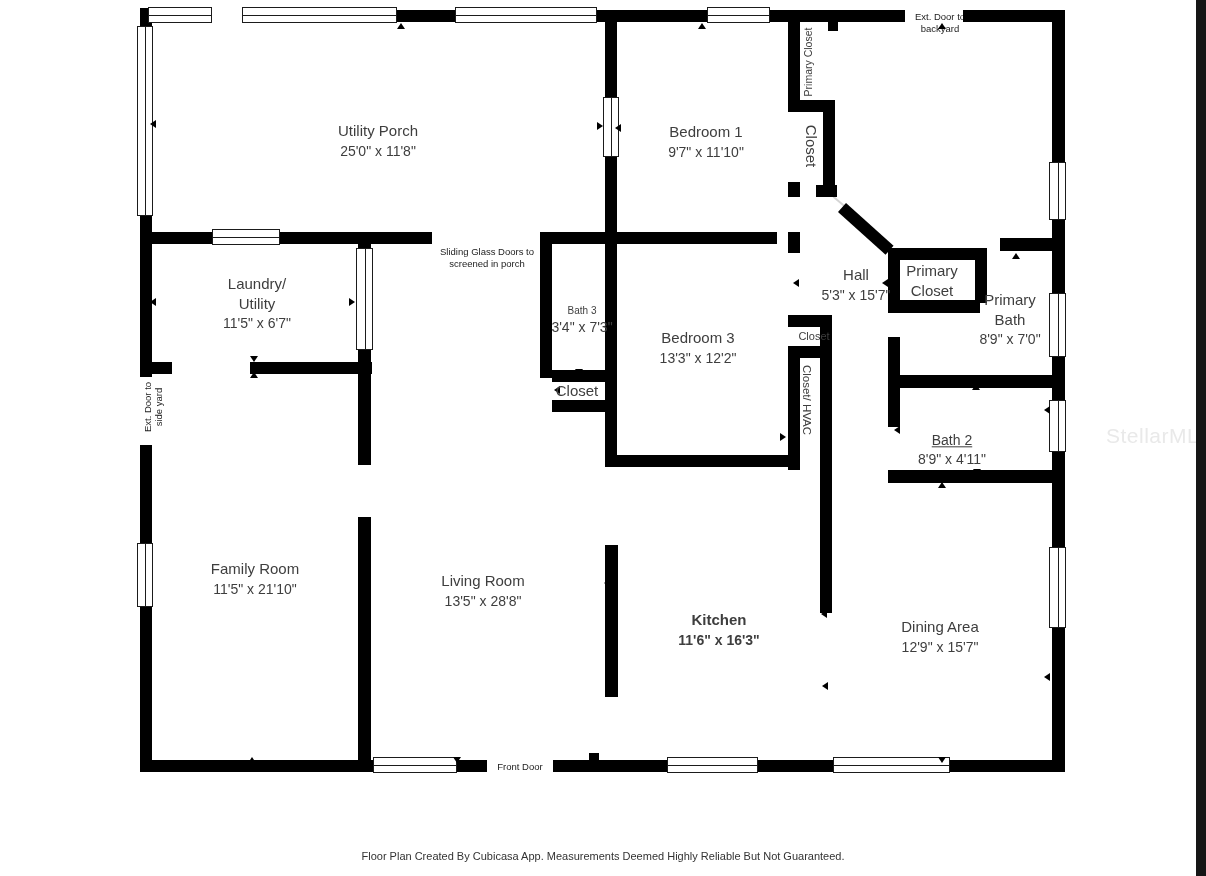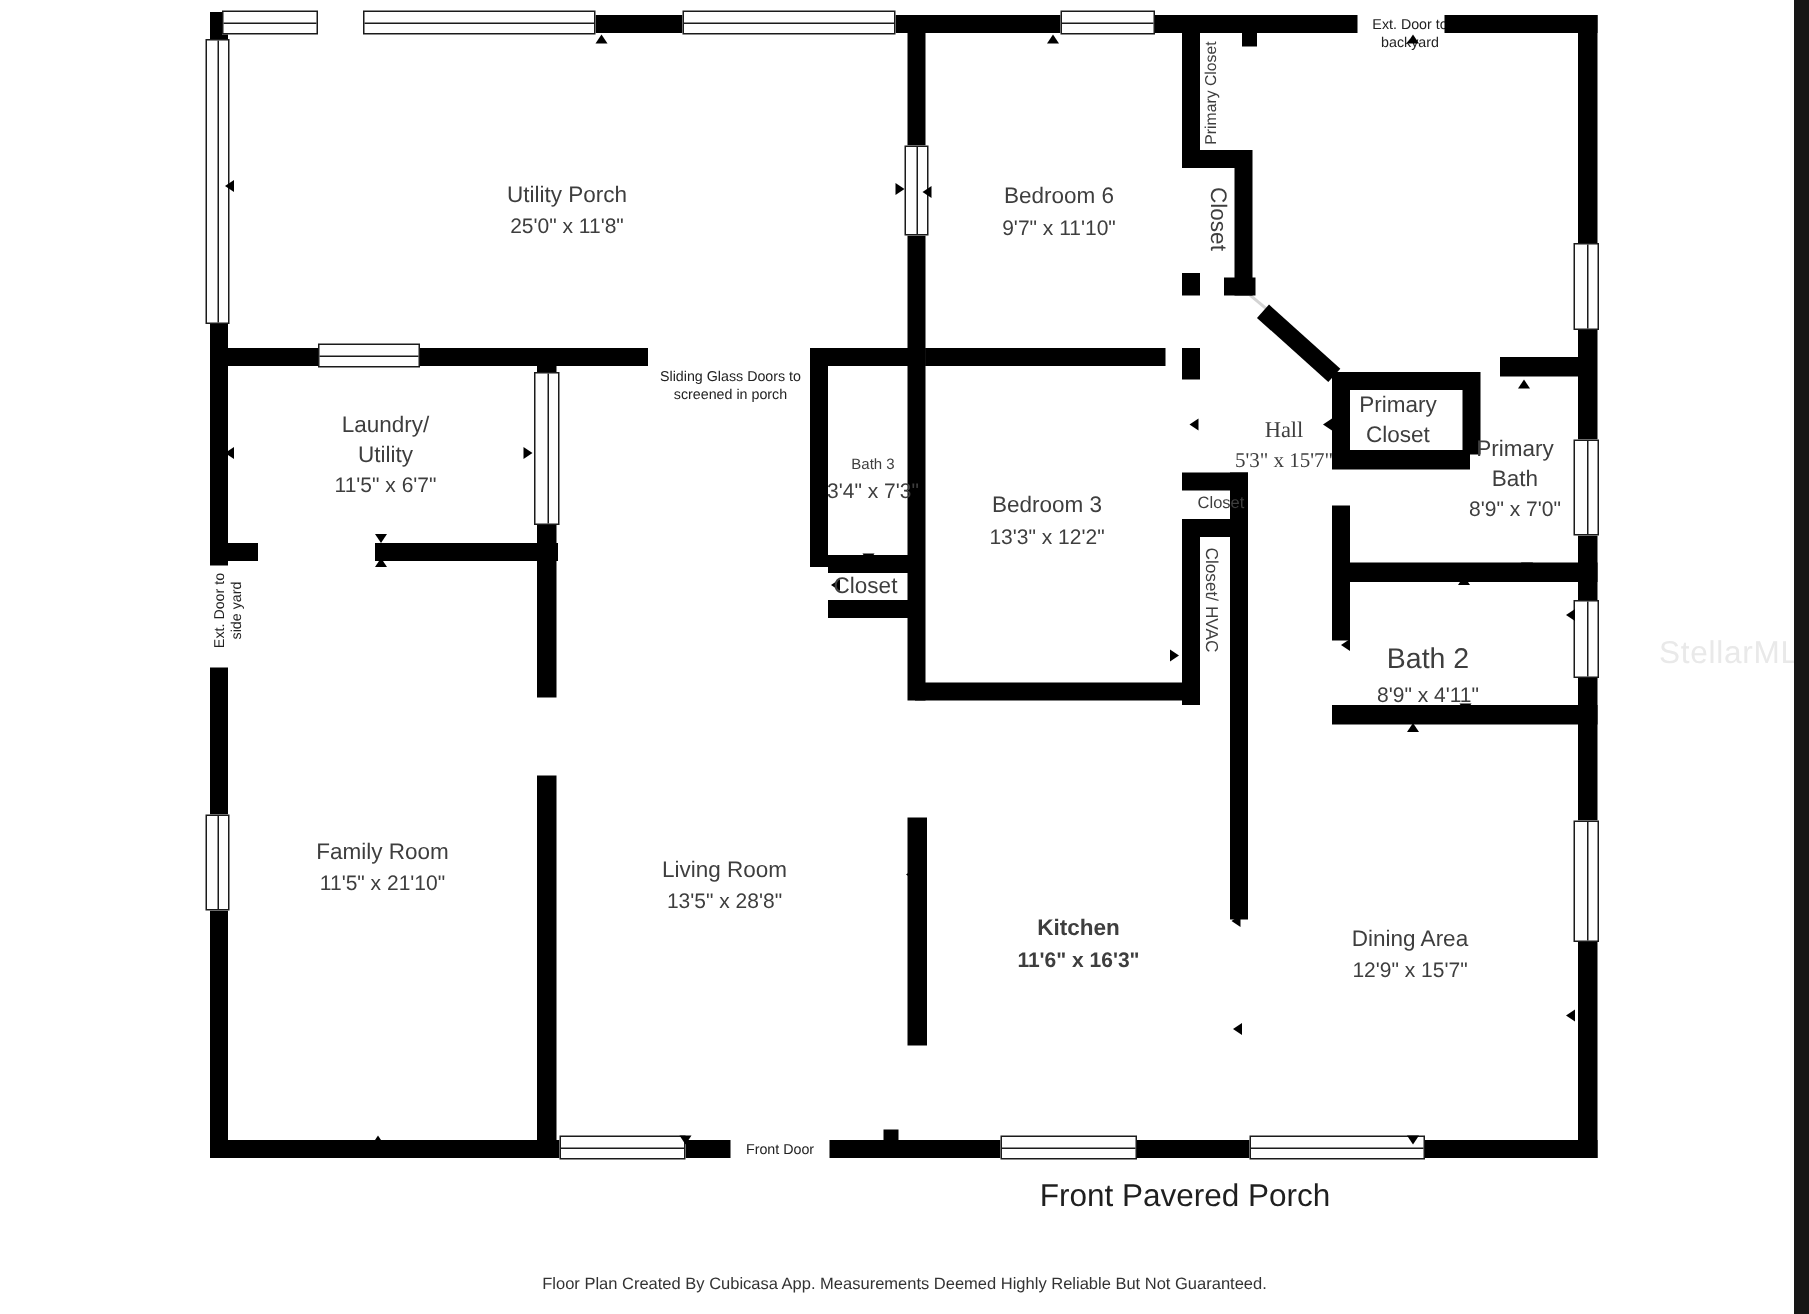--- a/index.html
+++ b/index.html
@@ -47,21 +47,20 @@
   <div class="small-label" style="left:940px;top:11px;">Ext. Door to
 backyard</div>
   <div class="small-label" style="left:487px;top:246px;">Sliding Glass Doors to
 screened in porch</div>
   <div class="small-label" style="left:520px;top:761px;">Front Door</div>
 
   <div class="door-line" style="left:834px;top:196px;width:54px;transform:rotate(40deg);"></div>
   <div class="diag-wall" style="left:846px;top:203px;width:64px;height:12px;transform:rotate(42deg);"></div>
 
   <div id="watermark">StellarMLS</div>
-  <div id="porch-title">Front Pavered Porch</div>
   <div id="footer-disclaimer">Floor Plan Created By Cubicasa App. Measurements Deemed Highly Reliable But Not Guaranteed.</div>
   <div id="side-strip"></div>
 <div class="wall" style="left: 140px; top: 8px; width: 12px; height: 18px;"></div>
     <div class="wall" style="left: 397px; top: 10px; width: 58px; height: 12px;"></div>
     <div class="wall" style="left: 597px; top: 10px; width: 110px; height: 12px;"></div>
     <div class="wall" style="left: 770px; top: 10px; width: 135px; height: 12px;"></div>
     <div class="wall" style="left: 963px; top: 10px; width: 102px; height: 12px;"></div>
     <div class="wall" style="left: 140px; top: 216px; width: 12px; height: 161px;"></div>
     <div class="wall" style="left: 140px; top: 445px; width: 12px; height: 98px;"></div>
     <div class="wall" style="left: 140px; top: 607px; width: 12px; height: 165px;"></div>
@@ -158,30 +157,30 @@
     <div class="arrow left" style="left: 604px; top: 579px;"></div>
     <div class="arrow left" style="left: 821px; top: 610px;"></div>
     <div class="arrow left" style="left: 822px; top: 682px;"></div>
     <div class="arrow up" style="left: 248px; top: 757px;"></div>
     <div class="arrow down" style="left: 453px; top: 757px;"></div>
     <div class="arrow up" style="left: 591px; top: 757px;"></div>
     <div class="arrow down" style="left: 938px; top: 757px;"></div>
     <div class="arrow down" style="left: 250px; top: 356px;"></div>
     <div class="arrow up" style="left: 250px; top: 372px;"></div>
     <div class="room-label" style="left: 378px; top: 140px;"><span class="room-name" style="font-size: 15px;">Utility Porch</span><span class="room-dims">25'0" x 11'8"</span></div>
-    <div class="room-label" style="left: 706px; top: 141px;"><span class="room-name" style="font-size: 15px;">Bedroom 6</span><span class="room-dims">9'7" x 11'10"</span></div>
+    <div class="room-label" style="left: 706px; top: 141px;"><span class="room-name" style="font-size: 15px;">Bedroom 1</span><span class="room-dims">9'7" x 11'10"</span></div>
     <div class="room-label" style="left: 257px; top: 303px;"><span class="room-name" style="font-size: 15px;">Laundry/
 Utility</span><span class="room-dims">11'5" x 6'7"</span></div>
     <div class="room-label" style="left: 582px; top: 320px;"><span class="room-name" style="font-size: 10px;">Bath 3</span><span class="room-dims">3'4" x 7'3"</span></div>
     <div class="room-label" style="left: 698px; top: 347px;"><span class="room-name" style="font-size: 15px;">Bedroom 3</span><span class="room-dims">13'3" x 12'2"</span></div>
-    <div class="room-label" style="left: 856px; top: 298px; font-family: Liberation Serif, serif;"><span class="room-name" style="font-size: 15px;">Hall</span><span class="room-dims">5'3" x 15'7"</span></div>
+    <div class="room-label" style="left: 856px; top: 284px;"><span class="room-name" style="font-size: 15px;">Hall</span><span class="room-dims">5'3" x 15'7"</span></div>
     <div class="room-label" style="left: 932px; top: 280px;"><span class="room-name" style="font-size: 15px;">Primary
 Closet</span></div>
     <div class="room-label" style="left: 1010px; top: 319px;"><span class="room-name" style="font-size: 15px;">Primary
 Bath</span><span class="room-dims">8'9" x 7'0"</span></div>
-    <div class="room-label" style="left: 952px; top: 450px;"><span class="room-name" style="font-size: 19px;">Bath 2</span><span class="room-dims">8'9" x 4'11"</span></div>
+    <div class="room-label" style="left: 952px; top: 450px;"><span class="room-name" style="font-size: 14px; text-decoration: underline;">Bath 2</span><span class="room-dims">8'9" x 4'11"</span></div>
     <div class="room-label" style="left: 255px; top: 578px;"><span class="room-name" style="font-size: 15px;">Family Room</span><span class="room-dims">11'5" x 21'10"</span></div>
     <div class="room-label" style="left: 483px; top: 590px;"><span class="room-name" style="font-size: 15px;">Living Room</span><span class="room-dims">13'5" x 28'8"</span></div>
     <div class="room-label" style="left: 719px; top: 629px; font-weight: bold;"><span class="room-name" style="font-size: 15px;">Kitchen</span><span class="room-dims">11'6" x 16'3"</span></div>
     <div class="room-label" style="left: 940px; top: 636px;"><span class="room-name" style="font-size: 15px;">Dining Area</span><span class="room-dims">12'9" x 15'7"</span></div>
     <div class="room-label" style="left: 577px; top: 391px;"><span class="room-name" style="font-size: 15px;">Closet</span></div>
     <div class="room-label" style="left: 814px; top: 336px;"><span class="room-name" style="font-size: 11px;">Closet</span></div>
   </div>
 
 </body></html>

